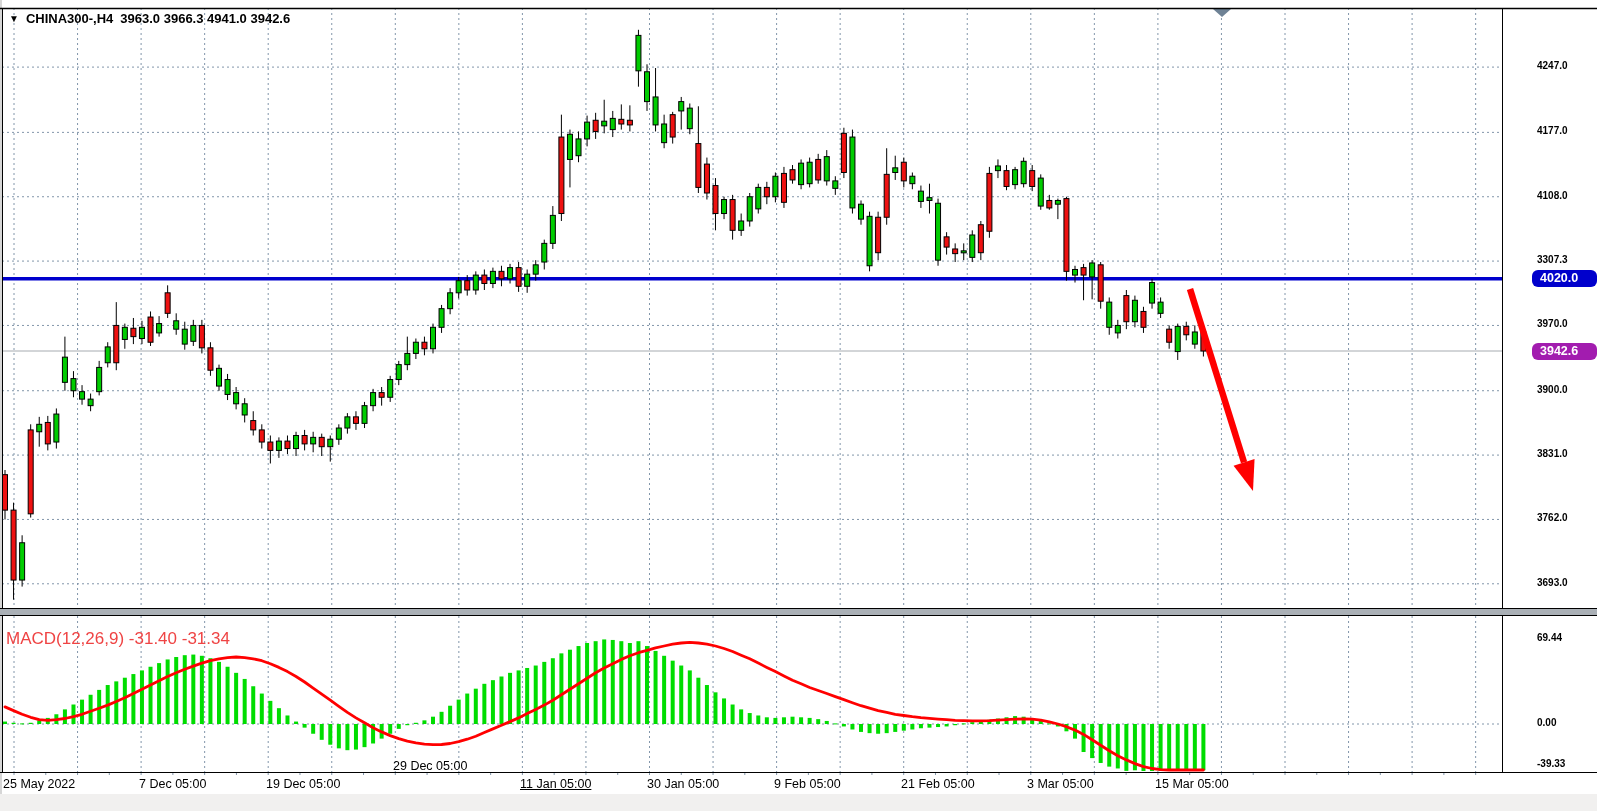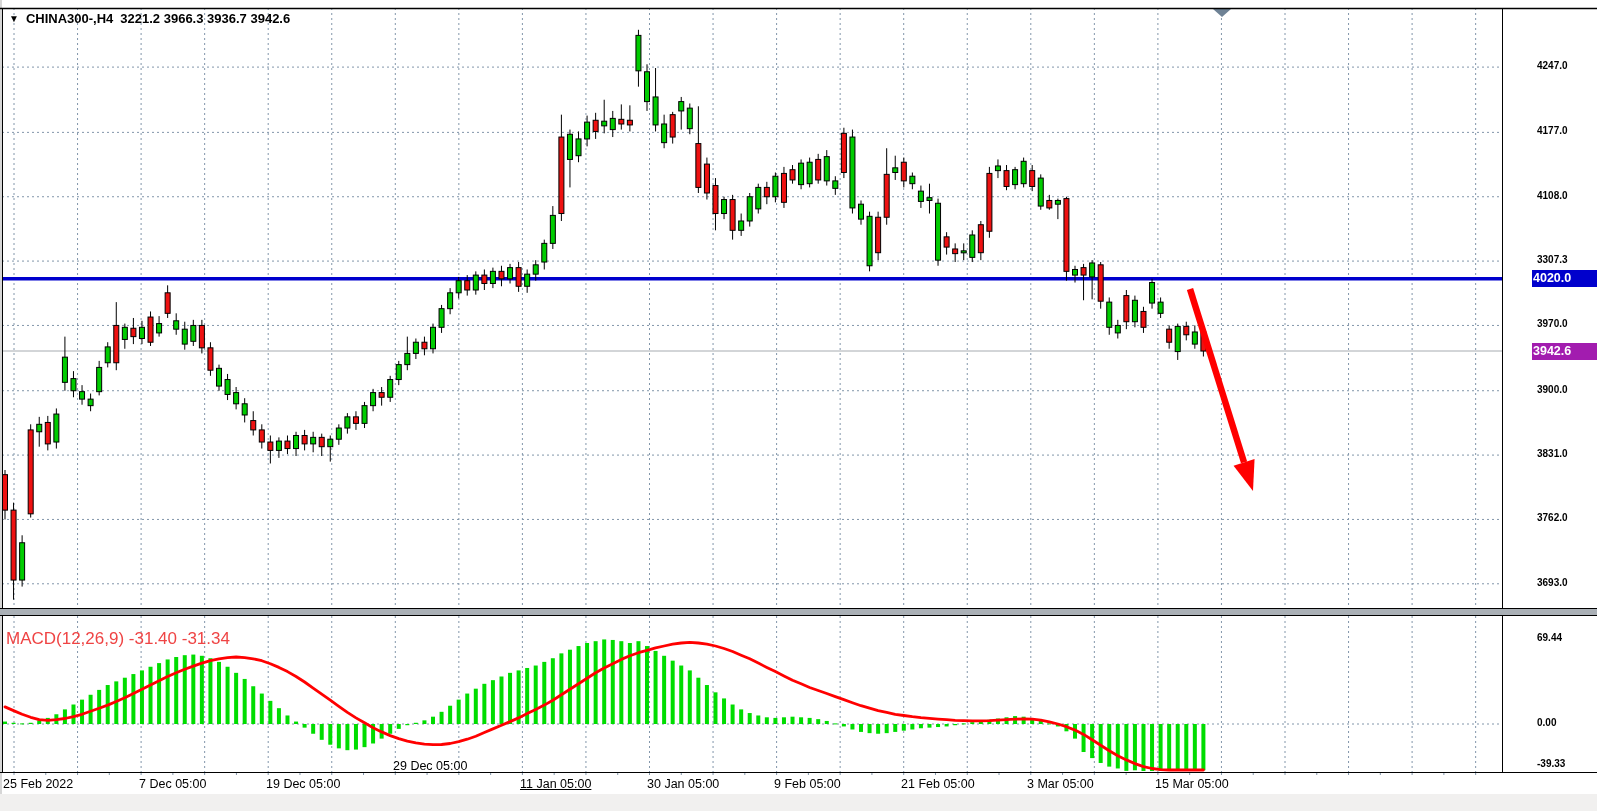--- a/index.html
+++ b/index.html
@@ -6,21 +6,21 @@
   #root{position:relative;width:1597px;height:811px;background:#ffffff;overflow:hidden;
         font-family:"Liberation Sans",sans-serif;-webkit-font-smoothing:antialiased;}
   #chart-svg{position:absolute;left:0;top:0;}
   .tick-label{position:absolute;font-size:10px;font-weight:700;color:#000;white-space:nowrap;line-height:1;}
   .time-label{position:absolute;font-size:12.5px;font-weight:400;color:#000;white-space:nowrap;line-height:1;}
   #title-bar{position:absolute;left:9px;top:11px;display:flex;align-items:center;gap:7px;
              font-size:13px;font-weight:700;color:#000;}
   #title-bar .tri{font-size:10px;line-height:1;}
   #macd-label{position:absolute;left:6px;top:629px;font-size:17px;font-weight:400;color:#ef4444;}
   .price-tag{position:absolute;left:1532px;width:65px;height:17px;color:#fff;
-             font-size:12.5px;font-weight:700;line-height:17px;padding-left:1px;box-sizing:border-box;}
+             font-size:12.5px;font-weight:700;line-height:17px;padding-left:8px;box-sizing:border-box;border-radius:6px;}
   #bottom-strip{position:absolute;left:0;top:794px;width:1597px;height:17px;background:#f1f0ef;}
   #left-edge{position:absolute;left:0;top:0;width:2px;height:811px;background:#d6d6d6;}
   #top-strip{position:absolute;left:0;top:0;width:1597px;height:8px;background:#ffffff;}
 </style>
 </head>
 <body>
 
 <div id="root">
   <div id="top-strip"></div>
   <div id="left-edge"></div>
@@ -859,21 +859,21 @@
         <line x1="1380.3250000000005" y1="773" x2="1380.3250000000005" y2="777" stroke="#8296AA" stroke-width="1" stroke-dasharray="2 2"></line>
         <line x1="1412.1000000000006" y1="773" x2="1412.1000000000006" y2="777" stroke="#8296AA" stroke-width="1" stroke-dasharray="2 2"></line>
         <line x1="1443.8750000000007" y1="773" x2="1443.8750000000007" y2="777" stroke="#8296AA" stroke-width="1" stroke-dasharray="2 2"></line>
         <line x1="1475.6500000000008" y1="773" x2="1475.6500000000008" y2="777" stroke="#8296AA" stroke-width="1" stroke-dasharray="2 2"></line>
       </g>
     </svg>
 
   <div id="title-bar">
     <span class="tri">▼</span>
     <span>CHINA300-,H4</span>
-    <span>3221.2 3966.3 3936.7 3942.6</span>
+    <span>3963.0 3966.3 4941.0 3942.6</span>
   </div>
 
   <div id="macd-label">MACD(12,26,9) -31.40 -31.34</div>
 
   <div id="price-axis">
       <div class="tick-label" style="left: 1537px; top: 61.0977px;">4247.0</div>
       <div class="tick-label" style="left: 1537px; top: 126.384px;">4177.0</div>
       <div class="tick-label" style="left: 1537px; top: 190.738px;">4108.0</div>
       <div class="tick-label" style="left: 1537px; top: 255.091px;">3307.3</div>
       <div class="tick-label" style="left: 1537px; top: 319.445px;">3970.0</div>
@@ -883,21 +883,21 @@
       <div class="tick-label" style="left: 1537px; top: 577.792px;">3693.0</div>
       <div class="price-tag" style="background: rgb(0, 0, 204); top: 270.312px;">4020.0</div>
       <div class="price-tag" style="background: #a21caf; top: 342.5px;">3942.6</div>
     </div>
   <div id="macd-axis">
       <div class="tick-label" style="left: 1537px; top: 633.422px;">69.44</div>
       <div class="tick-label" style="left: 1537px; top: 718px;">0.00</div>
       <div class="tick-label" style="left: 1537px; top: 759px;">-39.33</div>
     </div>
   <div id="time-axis">
-      <div class="time-label" style="left: 3px; top: 778px;">25 Feb 2022</div>
+      <div class="time-label" style="left: 3px; top: 778px;">25 May 2022</div>
       <div class="time-label" style="left: 139px; top: 778px;">7 Dec 05:00</div>
       <div class="time-label" style="left: 266px; top: 778px;">19 Dec 05:00</div>
       <div class="time-label" style="left: 393px; top: 760px;">29 Dec 05:00</div>
       <div class="time-label" style="left: 520px; top: 778px; text-decoration: underline;">11 Jan 05:00</div>
       <div class="time-label" style="left: 647px; top: 778px;">30 Jan 05:00</div>
       <div class="time-label" style="left: 774px; top: 778px;">9 Feb 05:00</div>
       <div class="time-label" style="left: 901px; top: 778px;">21 Feb 05:00</div>
       <div class="time-label" style="left: 1027px; top: 778px;">3 Mar 05:00</div>
       <div class="time-label" style="left: 1155px; top: 778px;">15 Mar 05:00</div>
     </div>

